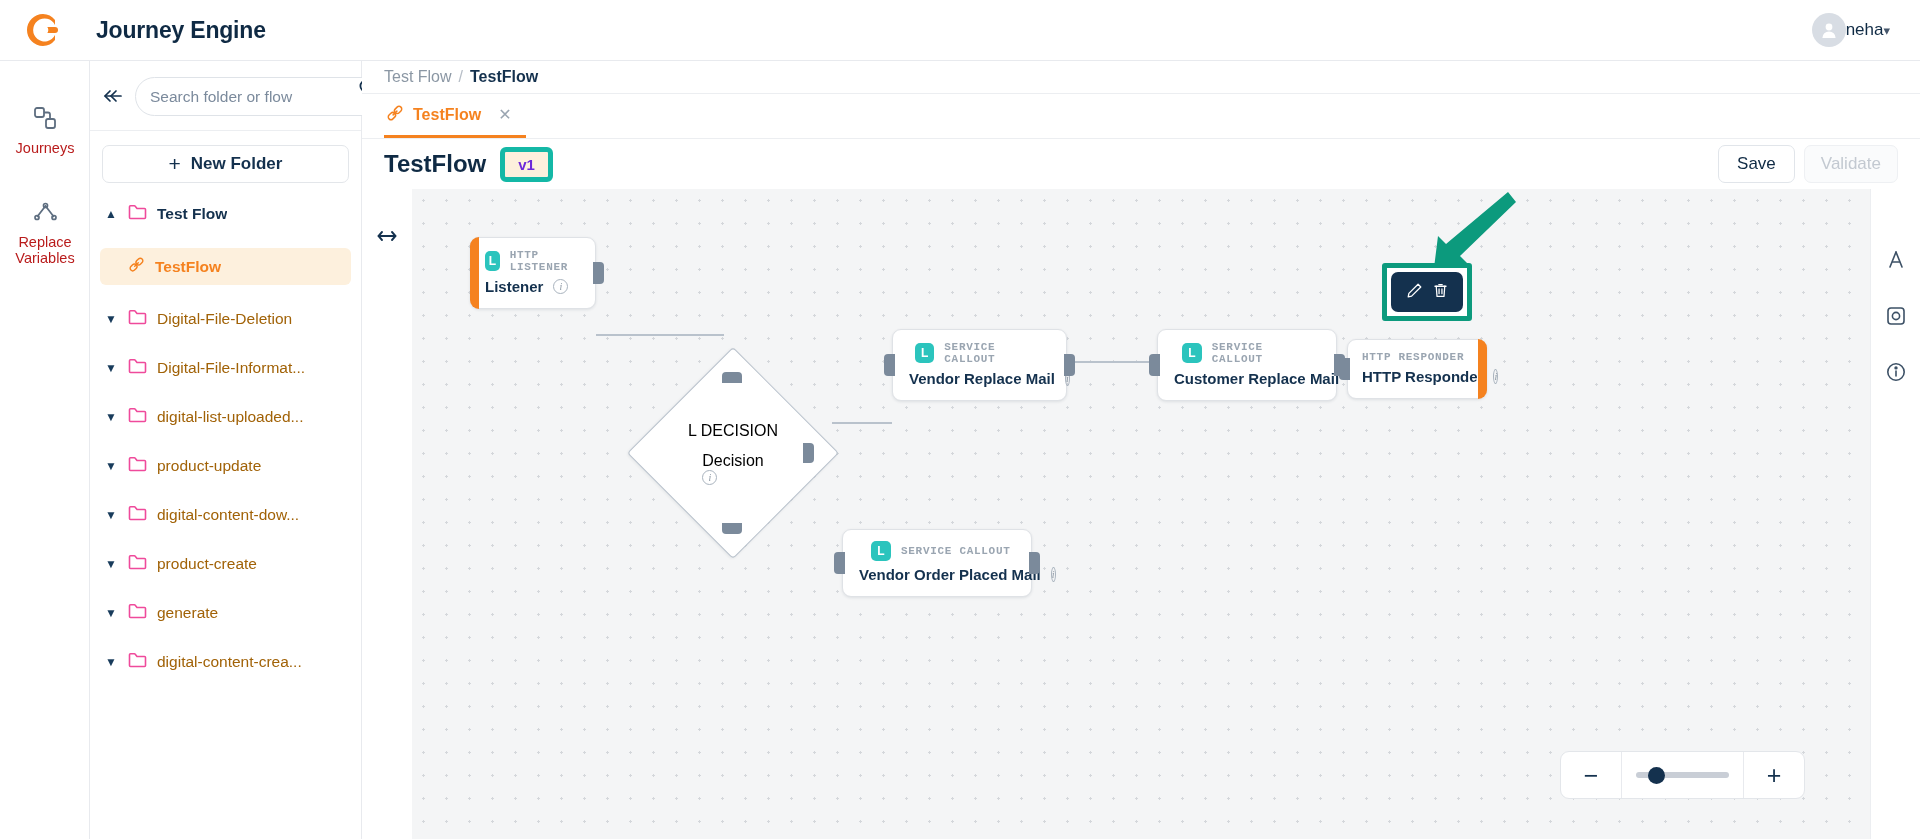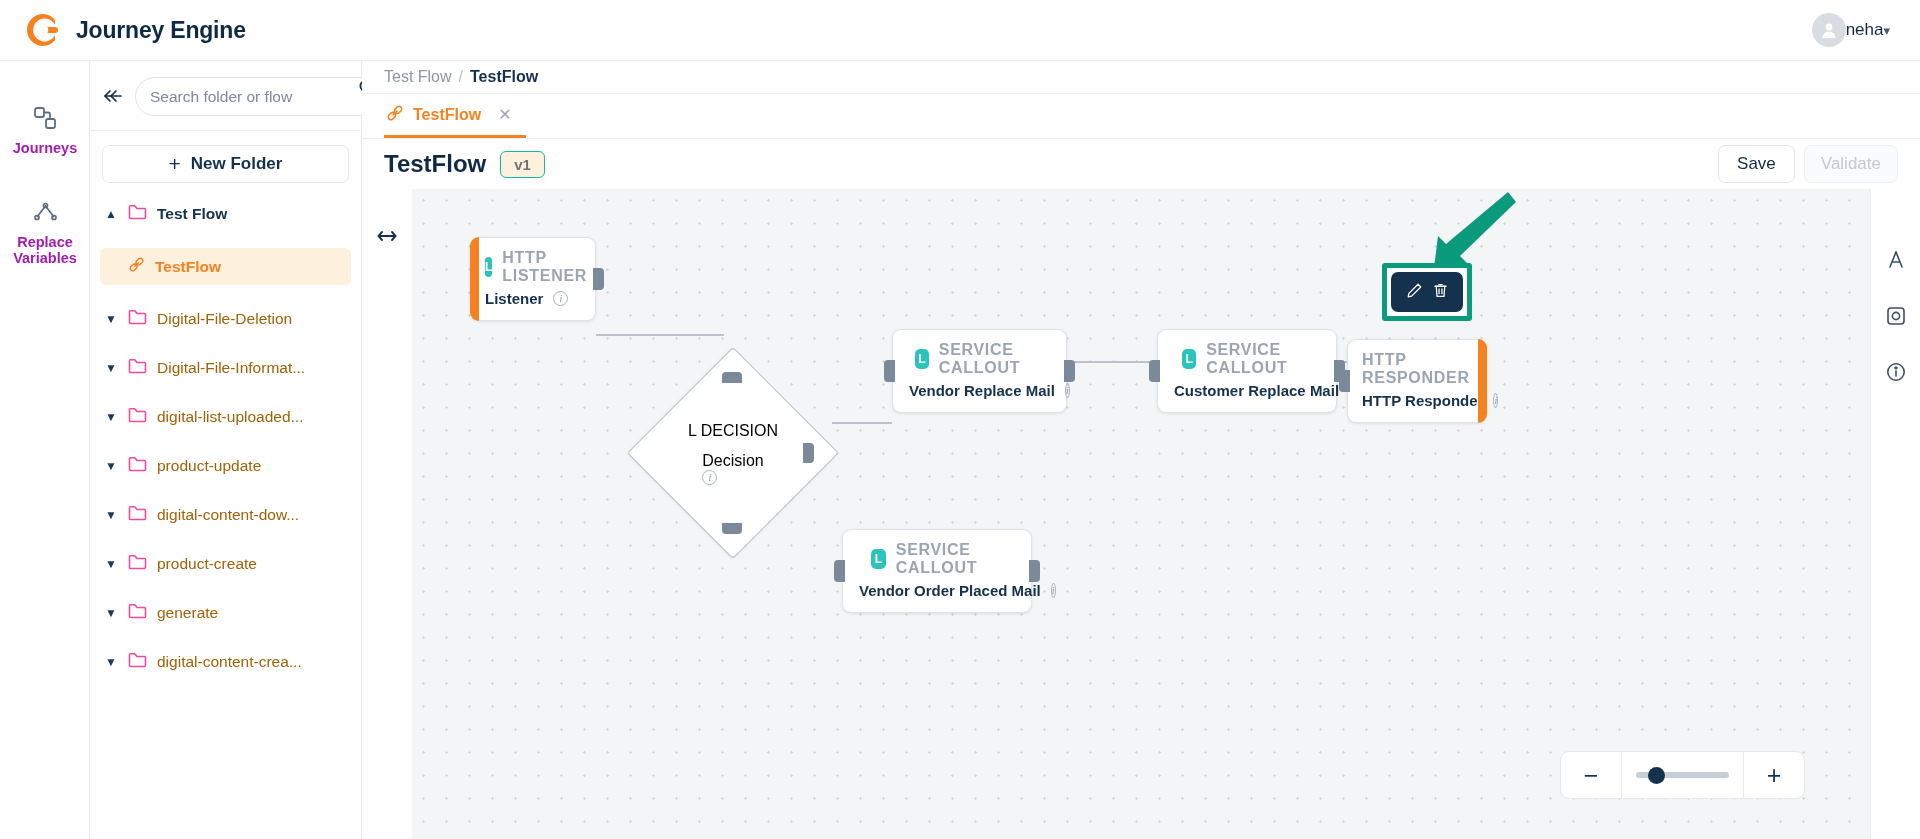--- a/index.html
+++ b/index.html
@@ -12,21 +12,21 @@
   #app { position: relative; width: 1920px; height: 839px; }
 
   
   .topbar {
     position: absolute; top: 0; left: 0; width: 1920px; height: 61px;
     background: #fff; border-bottom: 1px solid #e8eaee;
     display: flex; align-items: center;
   }
   .brand { display: flex; align-items: center; gap: 14px; padding-left: 24px; }
   .brand-logo { width: 38px; height: 38px; }
-  .brand-title { font-size: 23px; font-weight: bold; color: #0f2a44; letter-spacing: -0.2px; }
+  .brand-title { font-size: 23px; font-weight: bold; color: #0f2a44; letter-spacing: -0.2px; margin-left: 20px; }
   .user-area {
     margin-left: auto; display: flex; align-items: center; padding-right: 30px;
   }
   .avatar {
     width: 34px; height: 34px; border-radius: 50%; background: #d8dde4;
     display: flex; align-items: center; justify-content: center;
   }
   .user-name { font-size: 17px; color: #0f2a44; }
   .caret-dn { font-size: 13px; color: #45566b; }
 
@@ -34,21 +34,21 @@
   .rail {
     position: absolute; top: 61px; left: 0; width: 90px; height: 778px;
     background: #fff; border-right: 1px solid #e8eaee;
     padding-top: 12px;
   }
   .rail-item {
     position: relative; width: 90px; padding: 12px 4px 10px;
     display: flex; flex-direction: column; align-items: center; gap: 7px;
     cursor: pointer;
   }
-  .rail-item .rl { font-size: 14.5px; color: #a21caf; line-height: 1.15; text-align: center; font-weight: bold; }
+  .rail-item .rl { font-size: 14.5px; color: #b91c1c; line-height: 1.15; text-align: center; }
   .rail-item.active .rl { color: #f5821f; font-weight: bold; }
   .rail-item.active::before {
     content: ""; position: absolute; left: 0; top: 0; width: 4px; height: 100%;
     background: #f5821f;
   }
   .rail-ico { height: 30px; display: flex; align-items: center; }
 
   
   .explorer {
     position: absolute; top: 61px; left: 90px; width: 272px; height: 778px;
@@ -98,22 +98,22 @@
   .tabstrip { height: 45px; border-bottom: 1px solid #eceef1; display: flex; align-items: flex-end; padding-left: 22px; }
   .tab {
     display: flex; align-items: center; gap: 9px; height: 44px; padding: 0 14px 0 2px;
     border-bottom: 3px solid #f5821f; cursor: pointer;
   }
   .tab .tlbl { font-size: 16px; color: #f5821f; font-weight: bold; }
   .tab .tclose { color: #9aa5b1; font-size: 16px; margin-left: 8px; }
   .flowhead { height: 50px; display: flex; align-items: center; padding: 0 22px; gap: 14px; }
   .flowhead h1 { font-size: 24px; color: #0f2a44; font-weight: bold; }
   .vbadge {
-    background: #fdf0dd; color: #737373; font-size: 15px; font-weight: bold;
-    border-radius: 6px; padding: 4px 13px; border: 1px solid #14b8a6;
+    background: #fdf0dd; color: #6d28d9; font-size: 15px; font-weight: bold;
+    border-radius: 6px; padding: 4px 13px; border: 5px solid #14b8a6;
   }
   .head-actions { margin-left: auto; display: flex; gap: 9px; }
   .btn-save {
     border: 1px solid #e1e5ea; background: #fff; border-radius: 7px;
     padding: 8px 18px; font-size: 17px; color: #0f2a44; cursor: pointer;
     font-family: "Liberation Sans", sans-serif;
   }
   .btn-validate {
     border: 1px solid #eef0f3; background: #fafbfc; border-radius: 7px;
     padding: 8px 16px; font-size: 17px; color: #c3c9d1; cursor: default;
@@ -142,21 +142,21 @@
   .node {
     position: absolute; background: #fff; border: 1px solid #dfe2e6; border-radius: 9px;
     box-shadow: 0 1px 3px rgba(16,36,56,.10);
     padding: 11px 16px 13px 14px;
   }
   .node .ntop { display: flex; align-items: center; gap: 10px; }
   .node .nbadge {
     width: 20px; height: 20px; border-radius: 5px; background: #2bc4bd; color: #fff;
     font-size: 12px; font-weight: bold; display: flex; align-items: center; justify-content: center;
   }
-  .node .ntype { font-size: 16px; letter-spacing: .7px; color: #9aa5b1; font-weight: bold; }
+  .node .ntype { font-size: 11px; letter-spacing: .7px; color: #9aa5b1; font-weight: bold; font-family: Liberation Mono, monospace; }
   .node .nrow2 { display: flex; align-items: center; gap: 10px; margin-top: 5px; }
   .node .nname { font-size: 15px; color: #14314e; font-weight: bold; white-space: nowrap; }
   .info-i {
     width: 15px; height: 15px; border-radius: 50%; border: 1.3px solid #a9b3be;
     color: #8d98a4; font-size: 10px; display: flex; align-items: center; justify-content: center;
     font-style: italic; font-family: "Liberation Serif", serif;
   }
   .lbar { position: absolute; left: -1px; top: -1px; bottom: -1px; width: 9px; background: #f5821f;
           border-radius: 9px 0 0 9px; }
   .rbar { position: absolute; right: -1px; top: -1px; bottom: -1px; width: 9px; background: #f5821f;

